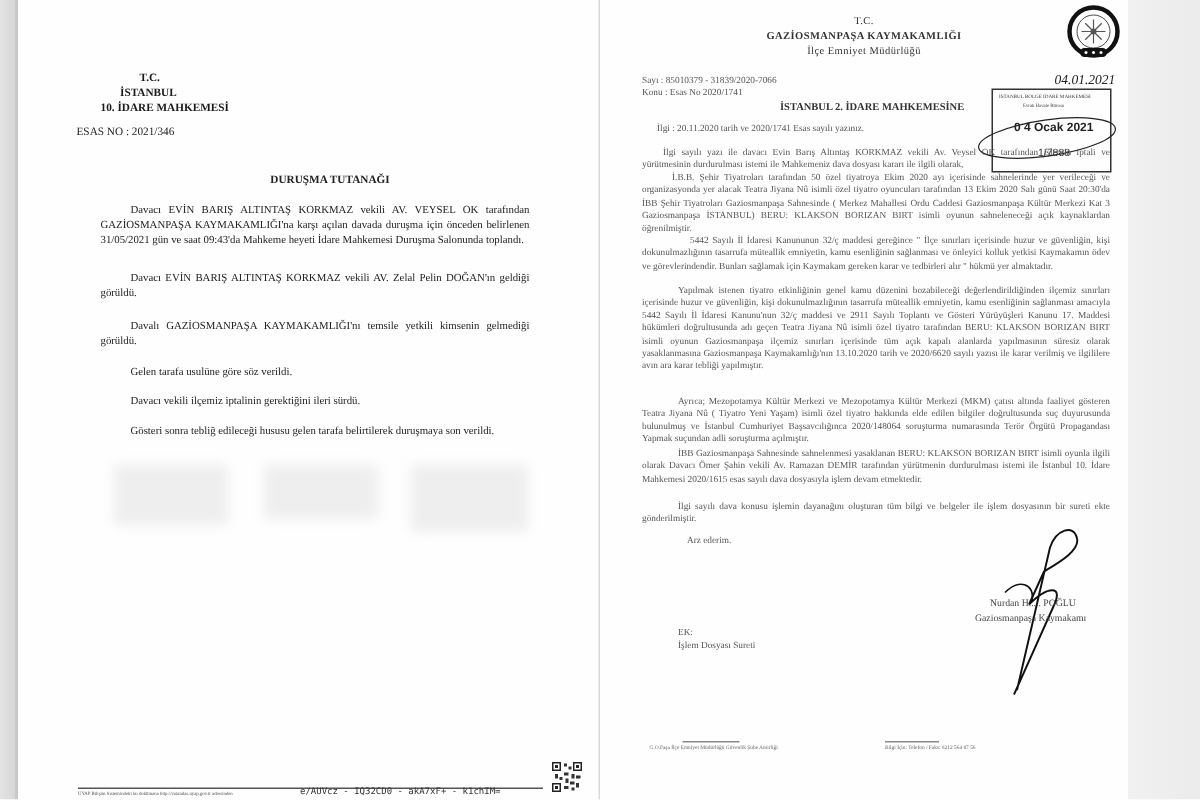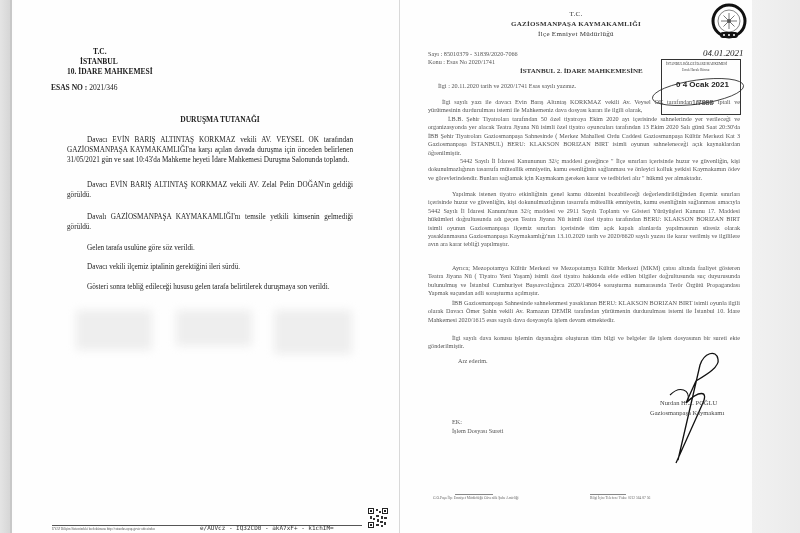--- a/index.html
+++ b/index.html
@@ -11,21 +11,21 @@
     background: linear-gradient(to right, #e4e4e4, #d6d6d6); border-right: 2px solid #c8c8c8; }
   .page-left { position: absolute; left: 14px; top: 0; width: 386px; height: 533px; background: #fefefe; }
   .page-right { position: absolute; left: 400px; top: 0; width: 352px; height: 533px; background: #fefefe; }
   .right-margin { position: absolute; left: 752px; top: 0; width: 48px; height: 533px;
     background: linear-gradient(to right, #f1f1f1, #ebebeb); }
 
   .divider { position: absolute; left: 399px; top: 0; width: 1px; height: 533px; background: #d9d9d9; }
 
   .hdr { position: absolute; font-weight: bold; font-size: 7.5px; color: #1a1a1a; }
   .esas { position: absolute; left: 51px; top: 83px; font-size: 7.5px; }
-  .esas b { font-weight: bold; margin-top: 36px; }
+  .esas b { font-weight: normal; margin-top: 36px; }
   .title-l { position: absolute; left: 0; width: 440px; top: 115px; text-align: center; font-weight: bold; font-size: 7.5px; }
 
   .para { position: absolute; left: 67px; width: 286px; font-size: 7.2px; line-height: 10px; text-align: justify; }
   .para .ind { display: inline-block; width: 20px; }
 
   .blur { position: absolute; height: 40px; background: #eeeeee; filter: blur(4px); border-radius: 2px; }
 
   .footer-line { position: absolute; left: 52px; top: 525px; width: 310px; height: 1px; background: #555; }
   .footer-text { position: absolute; left: 52px; top: 527px; font-size: 3.2px; color: #555; white-space: nowrap; }
   .footer-code { position: absolute; left: 200px; top: 524px; font-family: "DejaVu Sans Mono", monospace; font-size: 6px; color: #333; white-space: nowrap; }
@@ -60,21 +60,21 @@
 <div class="hdr" style="left:80px; top:57px;">İSTANBUL</div>
 <div class="hdr" style="left:67px; top:67px;">10. İDARE MAHKEMESİ</div>
 
 <div class="esas">
   <b>ESAS NO :</b>
   <span>2021/346</span>
 </div>
 
 <div class="title-l">DURUŞMA TUTANAĞI</div>
 
-<div class="para" style="top:135px;"><span class="ind"></span><span>Davacı EVİN BARIŞ ALTINTAŞ KORKMAZ vekili AV. VEYSEL OK tarafından GAZİOSMANPAŞA KAYMAKAMLIĞI'na karşı açılan davada duruşma için önceden belirlenen 31/05/2021 gün ve saat 10:43'da Mahkeme heyeti İdare Mahkemesi Duruşma Salonunda toplandı.</span></div>
+<div class="para" style="top:135px;"><span class="ind"></span><span>Davacı EVİN BARIŞ ALTINTAŞ KORKMAZ vekili AV. VEYSEL OK tarafından GAZİOSMANPAŞA KAYMAKAMLIĞI'na karşı açılan davada duruşma için önceden belirlenen 31/05/2021 gün ve saat 09:43'da Mahkeme heyeti İdare Mahkemesi Duruşma Salonunda toplandı.</span></div>
 <div class="para" style="top:180px;"><span class="ind"></span><span>Davacı EVİN BARIŞ ALTINTAŞ KORKMAZ vekili AV. Zelal Pelin DOĞAN'ın geldiği görüldü.</span></div>
 <div class="para" style="top:212px;"><span class="ind"></span><span>Davalı GAZİOSMANPAŞA KAYMAKAMLIĞI'nı temsile yetkili kimsenin gelmediği görüldü.</span></div>
 <div class="para" style="top:243px;"><span class="ind"></span><span>Gelen tarafa usulüne göre söz verildi.</span></div>
 <div class="para" style="top:262px;"><span class="ind"></span><span>Davacı vekili ilçemiz iptalinin gerektiğini ileri sürdü.</span></div>
 <div class="para" style="top:282px;"><span class="ind"></span><span>Gösteri sonra tebliğ edileceği hususu gelen tarafa belirtilerek duruşmaya son verildi.</span></div>
 
 <div class="blur" style="left:76px; top:310px; width:76px;"></div>
 <div class="blur" style="left:176px; top:310px; width:76px; height:36px;"></div>
 <div class="blur" style="left:274px; top:310px; width:78px; height:44px;"></div>
 

